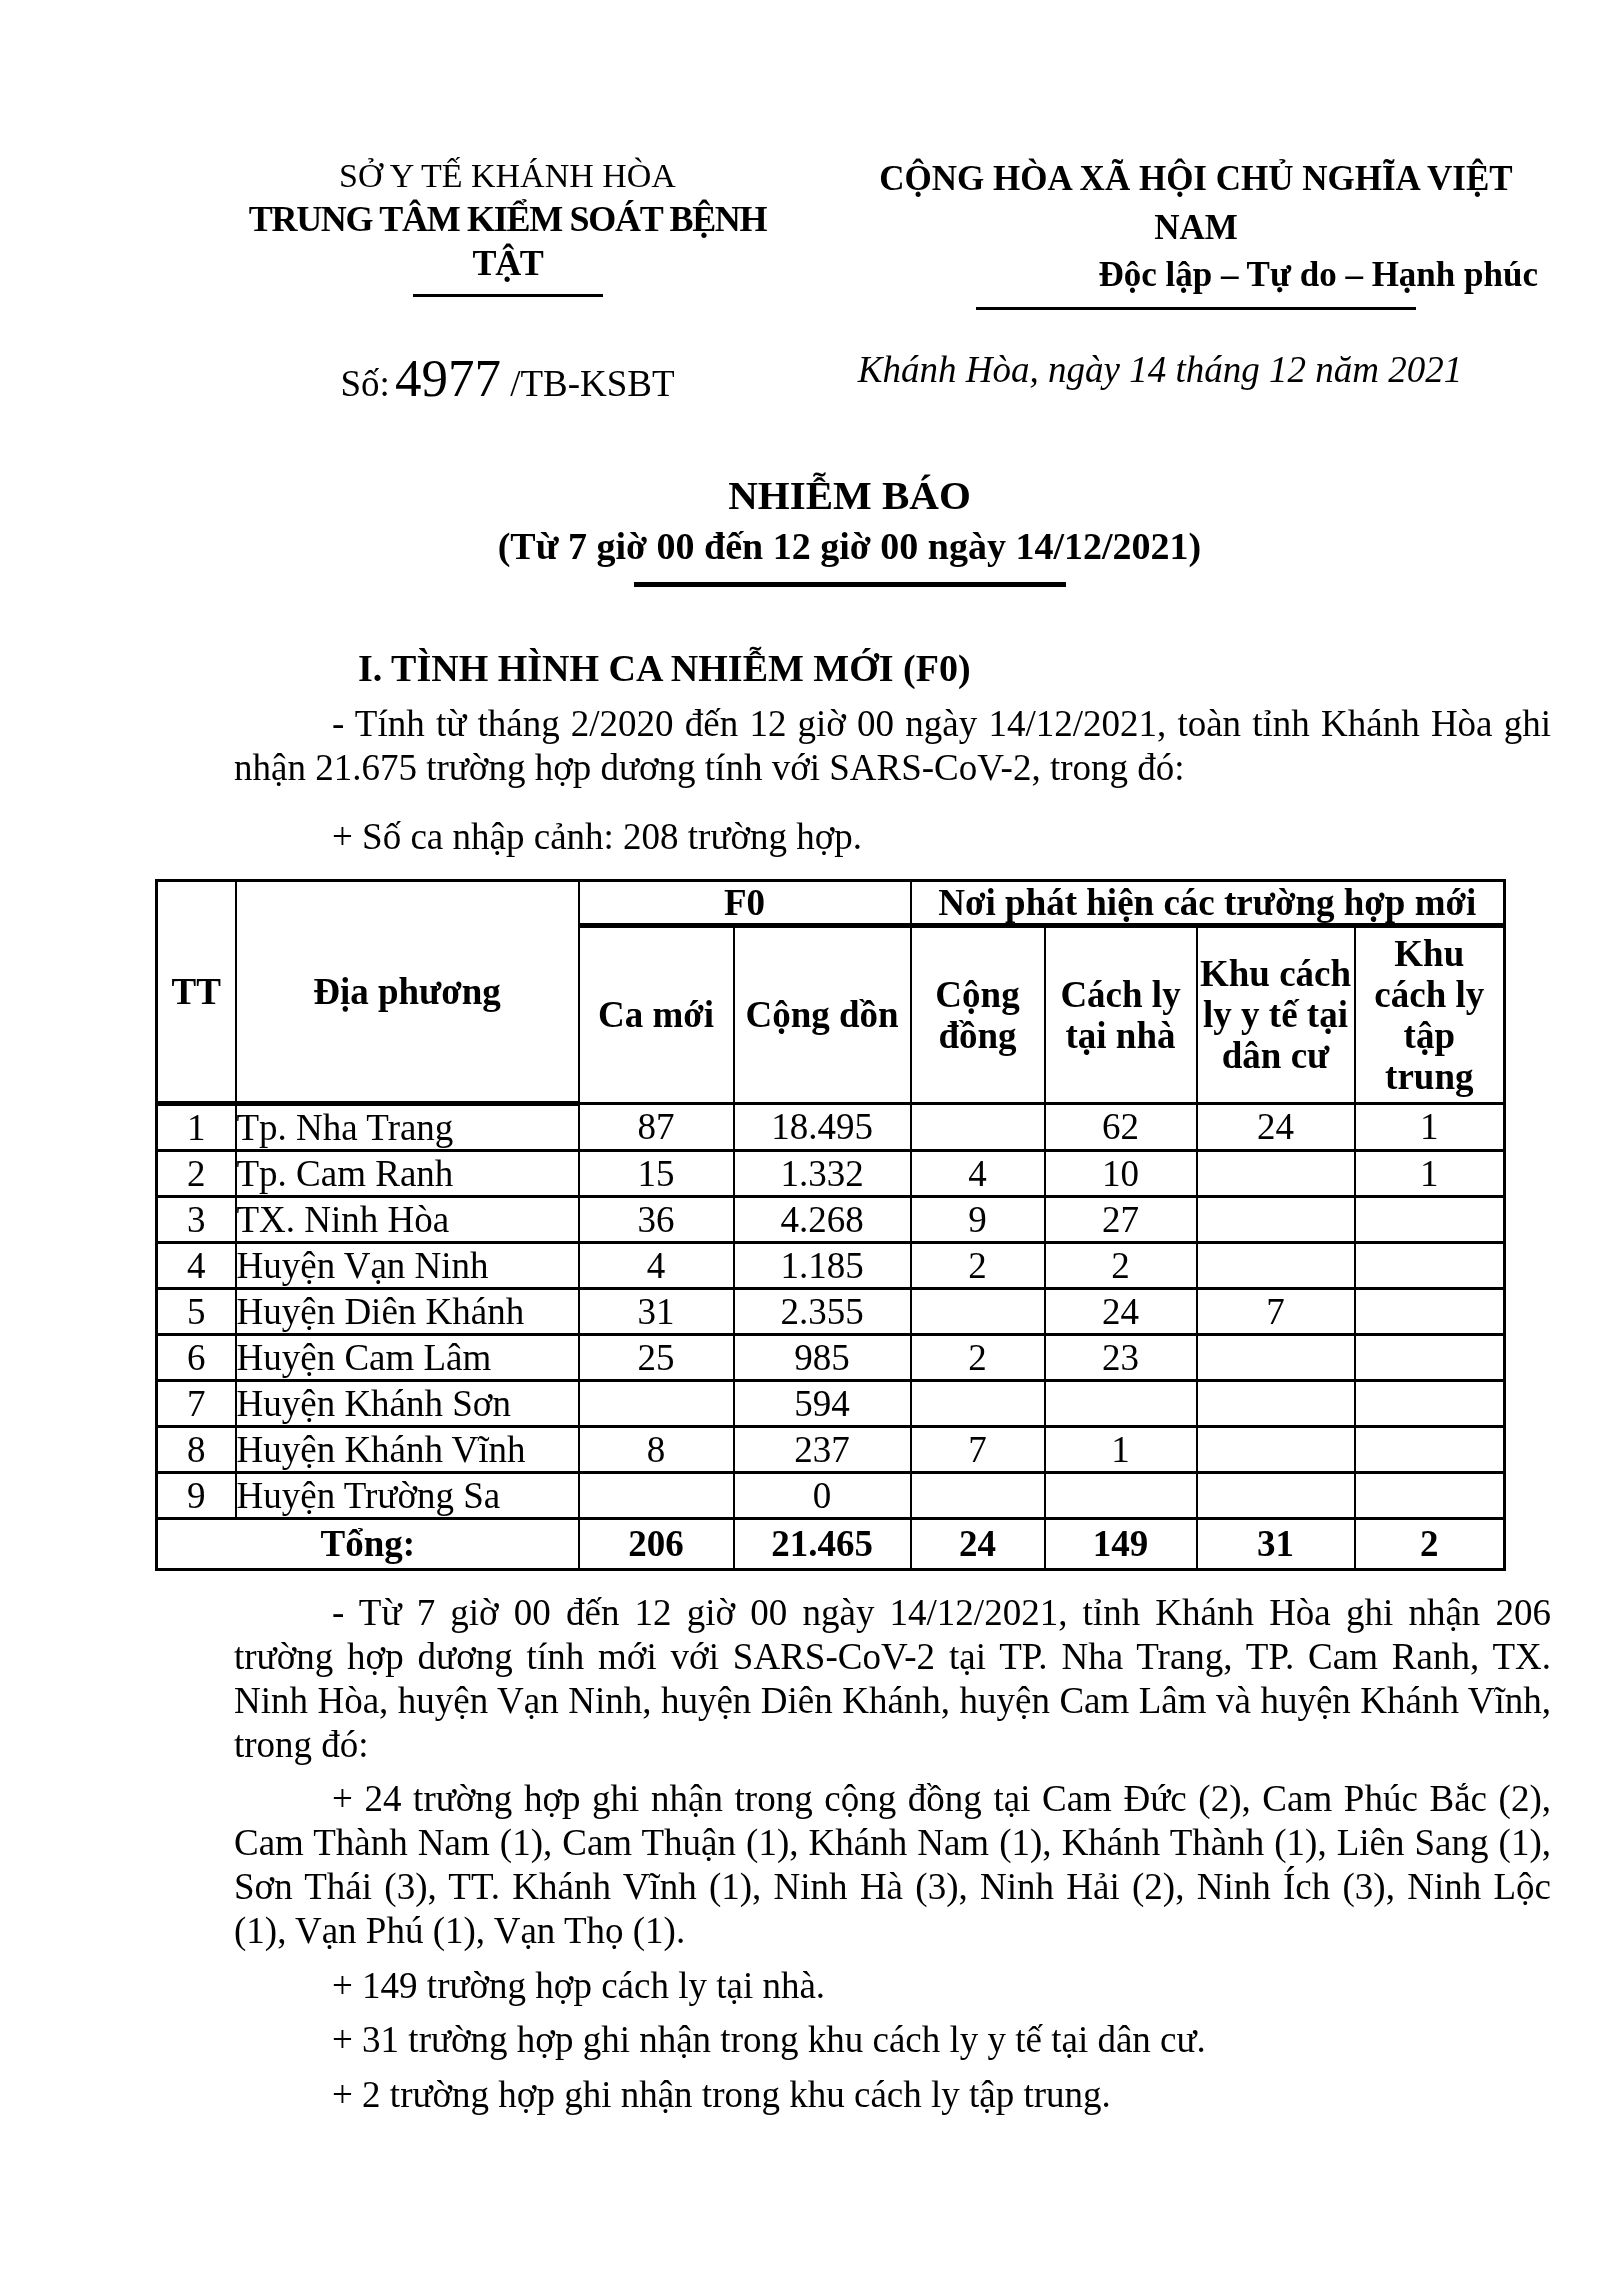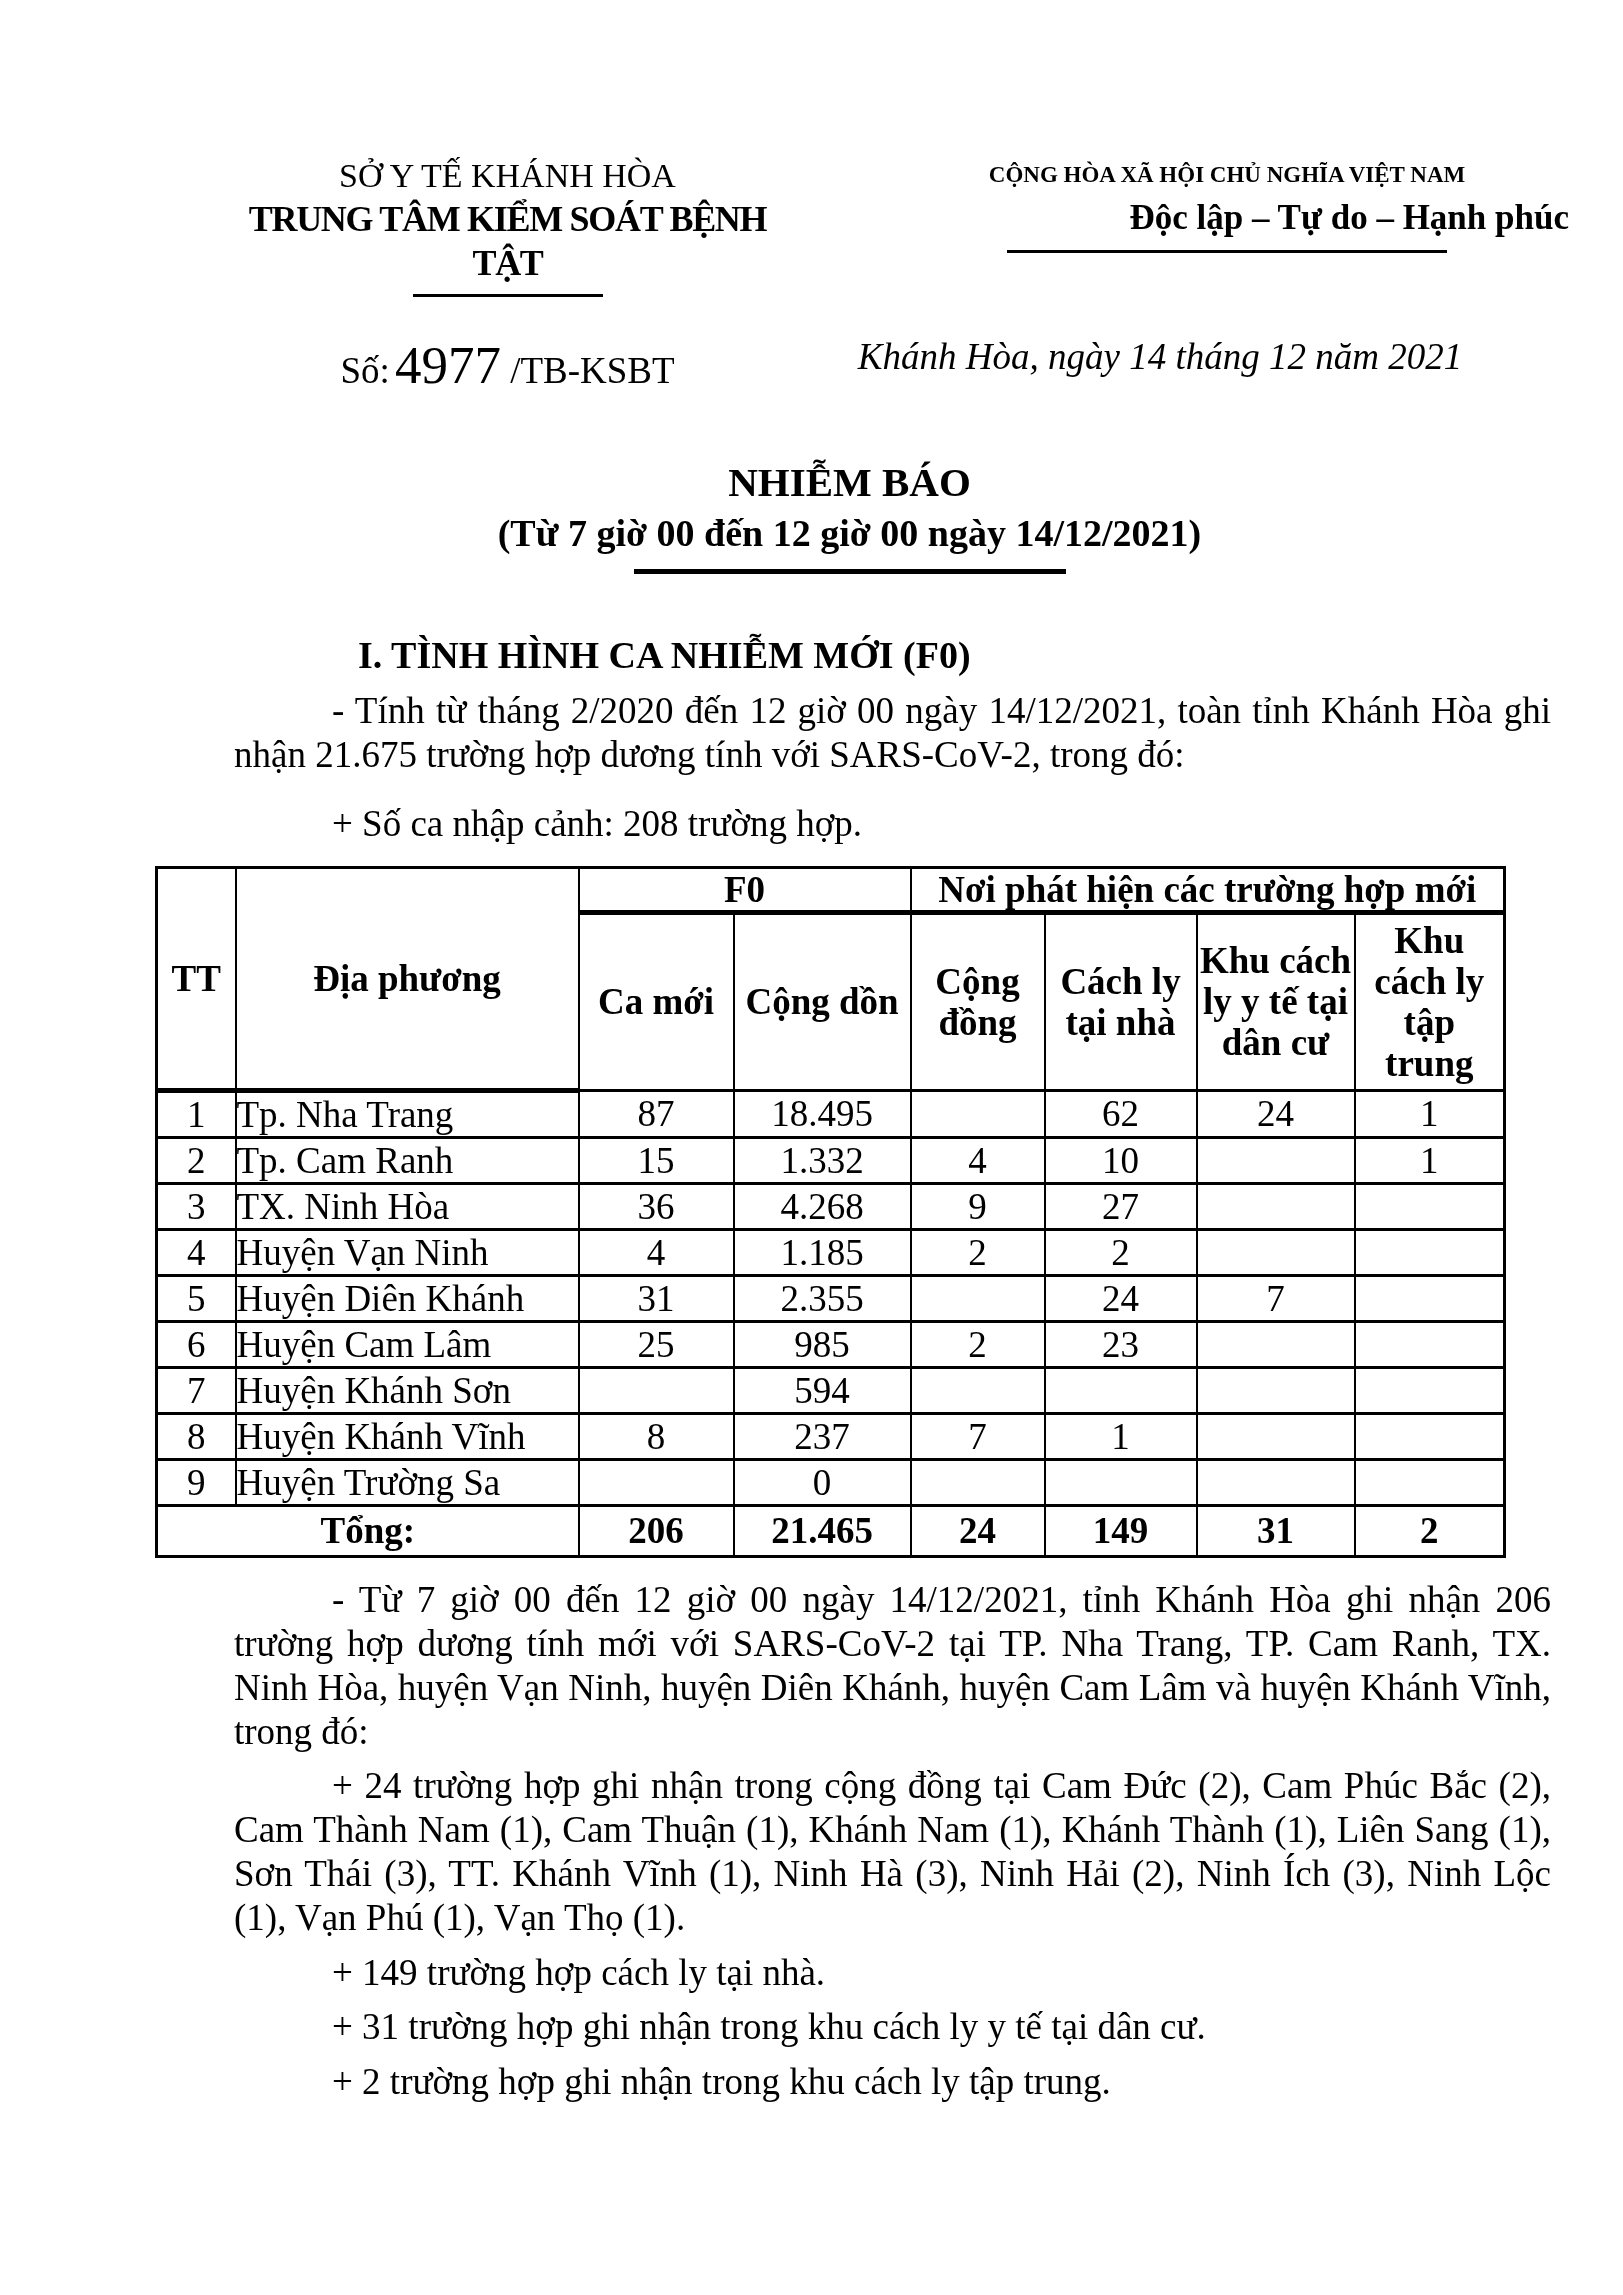--- a/index.html
+++ b/index.html
@@ -14,27 +14,27 @@
     font-size: 37px;
     overflow: hidden;
     position: relative;
   }
   .page { width: 100%; height: 100%; }
 
   
   .header-row {
     display: flex;
     justify-content: space-between;
-    padding: 154px 54px 0 236px;
+    padding: 154px 85px 0 236px;
   }
   .h-left  { width: 543px;  text-align: center; }
   .h-right { width: 684px; text-align: center; }
   .dept1  { font-size: 34px; line-height: 43px; letter-spacing: 0px; }
   .dept2  { font-size: 36px; line-height: 44px; font-weight: bold; letter-spacing: -1.3px; }
-  .motto1 { font-size: 23px; line-height: 41px; font-weight: bold; }
+  .motto1 { font-size: 35px; line-height: 49px; font-weight: bold; }
   .motto2 { font-size: 35px; line-height: 46px; font-weight: bold; text-align: right; }
   .rule      { height: 3.3px; background: #000; margin: 9.2px auto 0; }
   .rule-left  { width: 190px; }
   .rule-right { width: 440px; }
 
   .docno-row {
     display: flex;
     justify-content: space-between;
     padding: 38px 121px 0 236px;
   }

